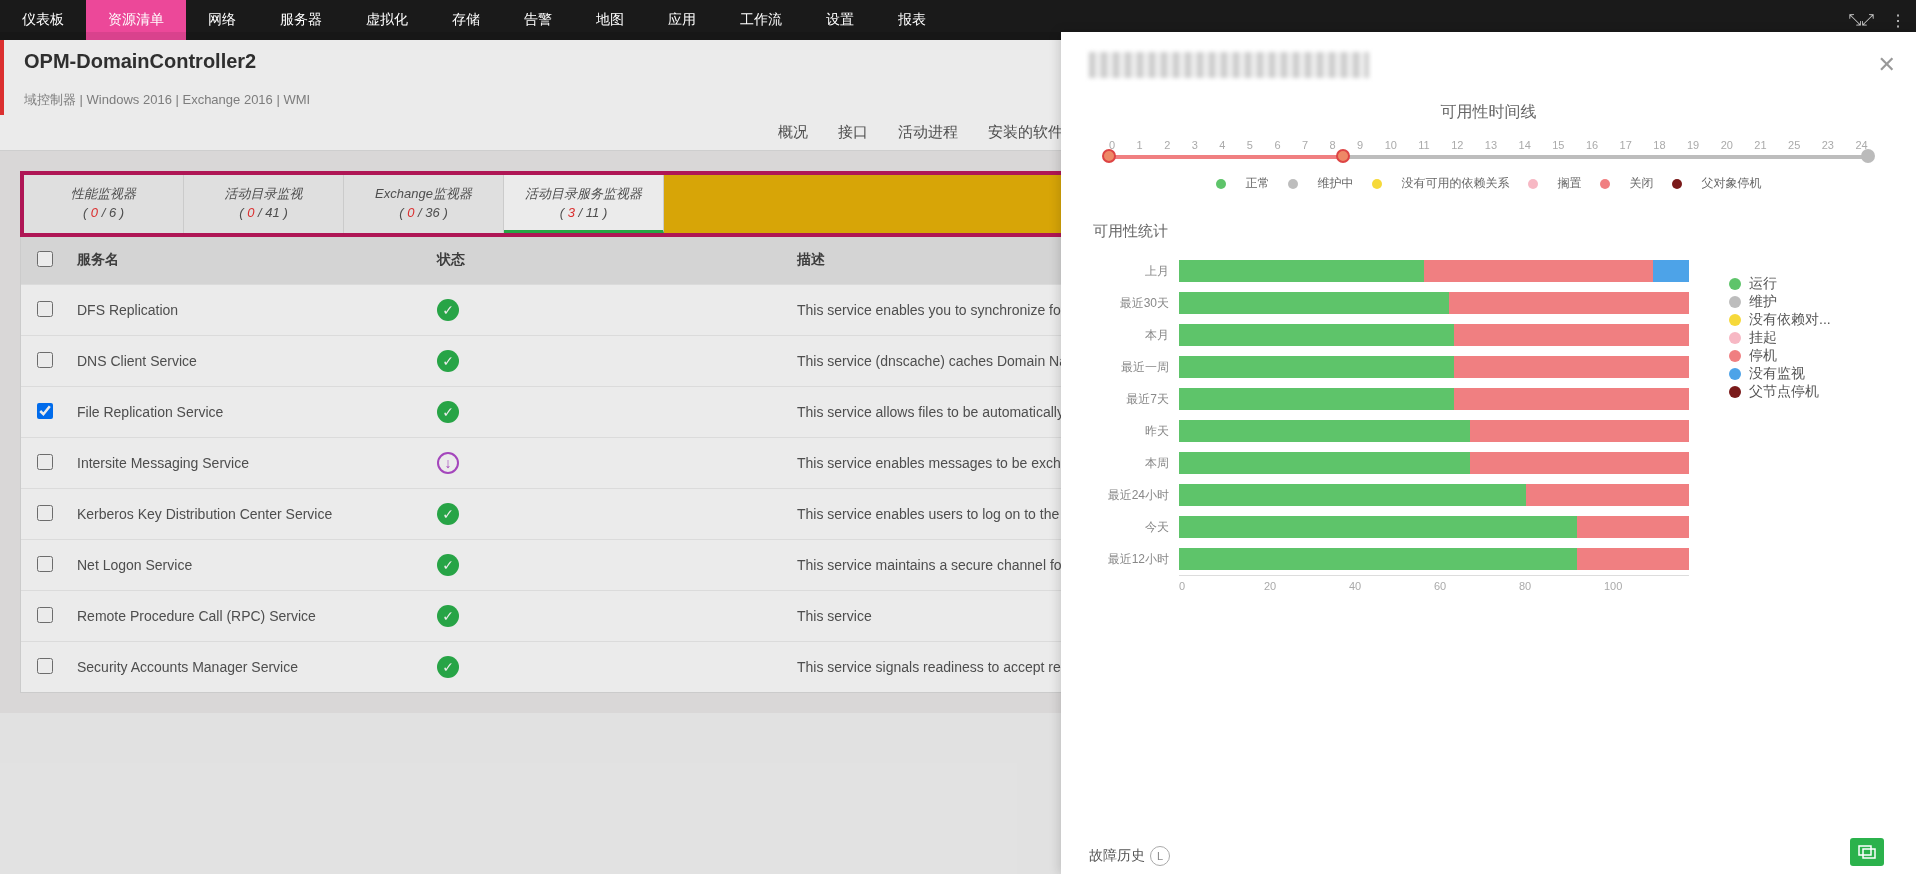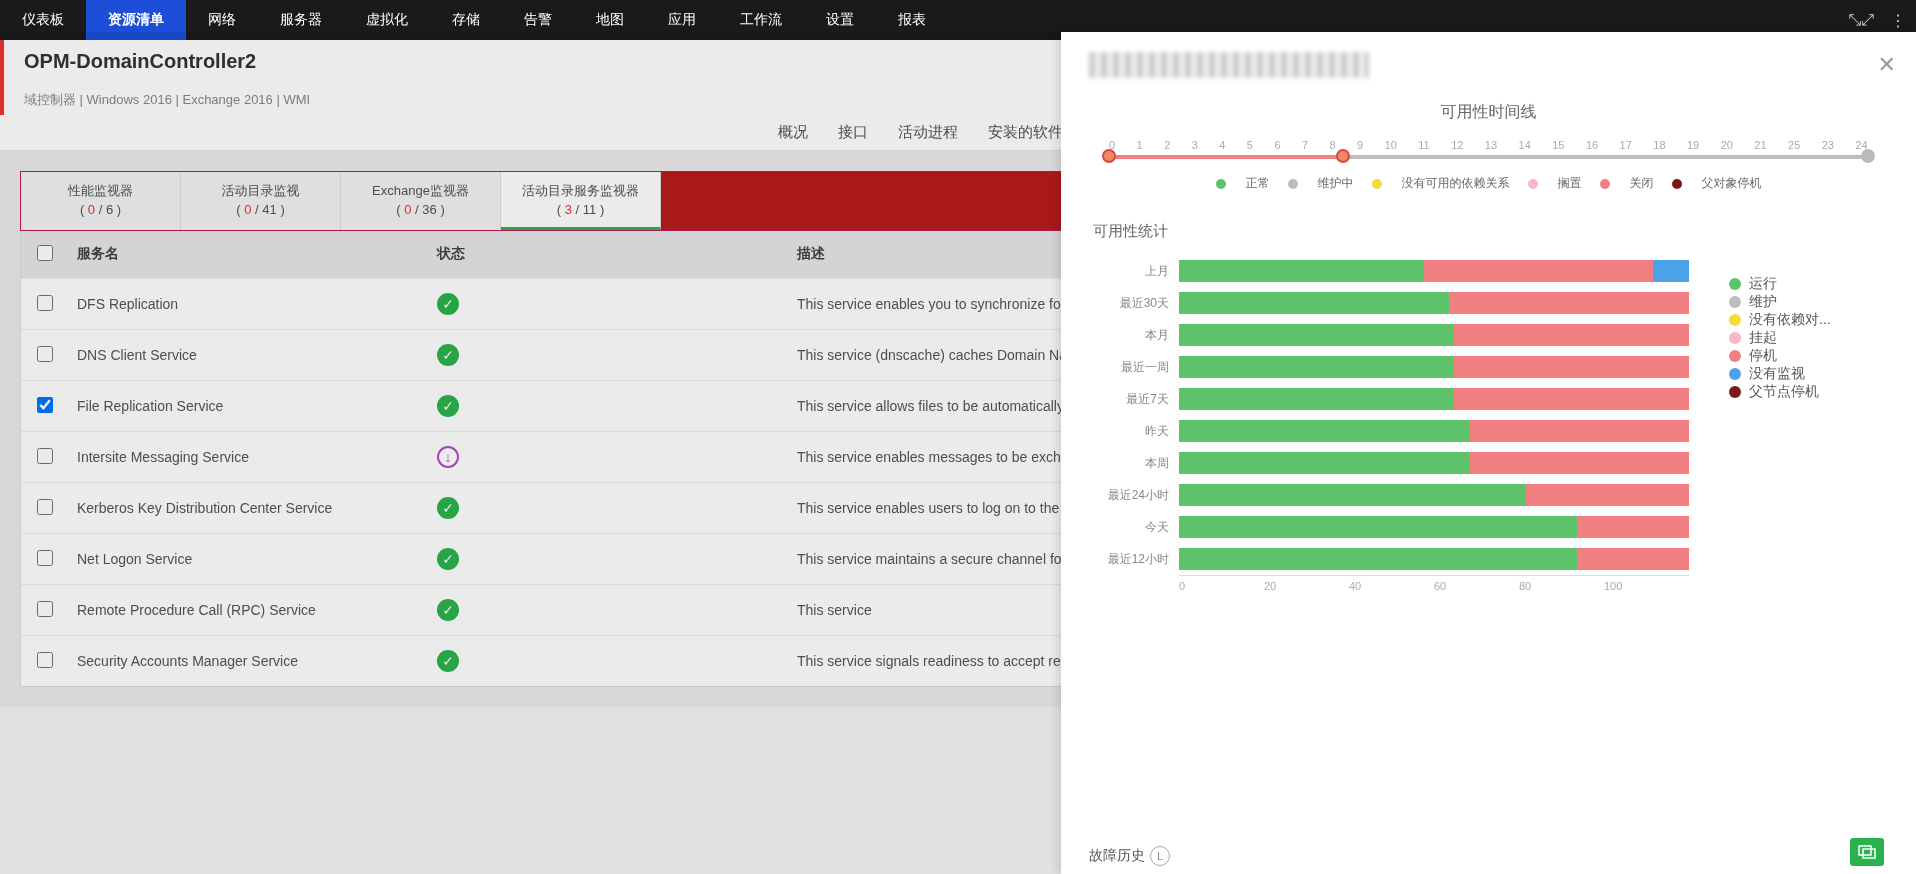--- a/index.html
+++ b/index.html
@@ -1,33 +1,33 @@
 <!DOCTYPE html>
 <html><head>
 <meta charset="utf-8">
 <style>
   * { box-sizing: border-box; margin: 0; padding: 0; }
   body { font-family: "Segoe UI", Arial, sans-serif; font-size: 14px; color: #333; background: #f5f5f5; overflow: hidden; width: 1916px; height: 874px; }
   
   .topnav { background: #1a1a1a; height: 40px; display: flex; align-items: stretch; color: #fff; position: relative; }
   .topnav .nav-item { padding: 0 22px; display: flex; align-items: center; cursor: pointer; font-size: 14px; }
-  .topnav .nav-item.active { background: #1d4ed8; font-weight: bold; }
+  .topnav .nav-item.active { background: #ec4899; }
   .topnav .right-icons { margin-left: auto; display: flex; align-items: center; padding-right: 10px; gap: 16px; }
   .icon-btn { color: #ccc; cursor: pointer; font-size: 16px; }
   
   .header-band { background: #fff; padding: 10px 20px 6px; border-left: 4px solid #e33; }
   .header-band h1 { font-size: 20px; font-weight: 600; color: #333; }
   .header-band .sub { color: #888; font-size: 13px; margin-top: 18px; }
   
   .subtabs { background: #fff; display: flex; gap: 30px; padding: 8px 0; justify-content: center; border-bottom: 1px solid #e0e0e0; }
   .subtabs .tab { color: #555; cursor: pointer; font-size: 15px; }
   
   .content { background: #eceaea; padding: 20px; }
   
-  .monitor-tabs { display: flex; background: #b91c1c; border: 1px solid #be185d; }
+  .monitor-tabs { display: flex; background: #eab308; border: 4px solid #be185d; font-style: italic; }
   .monitor-tab { flex: 0 0 auto; width: 160px; text-align: center; padding: 10px 8px; border-right: 1px solid #ddd; background: #f2f2f2; }
   .monitor-tab .label { font-size: 13px; color: #555; }
   .monitor-tab .count { font-size: 13px; color: #555; margin-top: 2px; }
   .monitor-tab .count .num-red { color: #e33; }
   .monitor-tab.active { background: #fff; border-bottom: 3px solid #2bb24c; }
   
   .table { background: #fff; border: 1px solid #ddd; border-top: none; }
   .table-head { display: flex; background: #e6e6e6; padding: 14px 16px; font-weight: 600; color: #444; }
   .col-check { width: 40px; }
   .col-name { width: 360px; }

